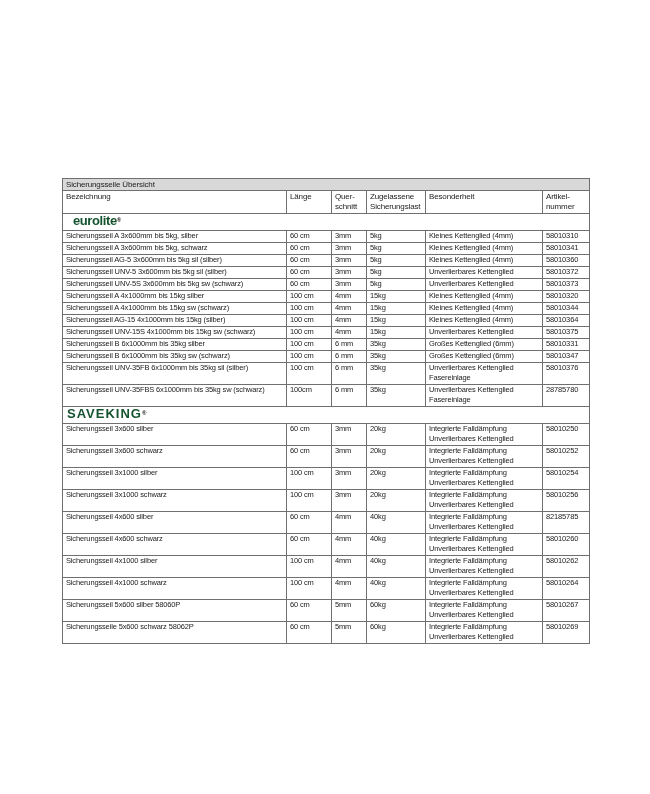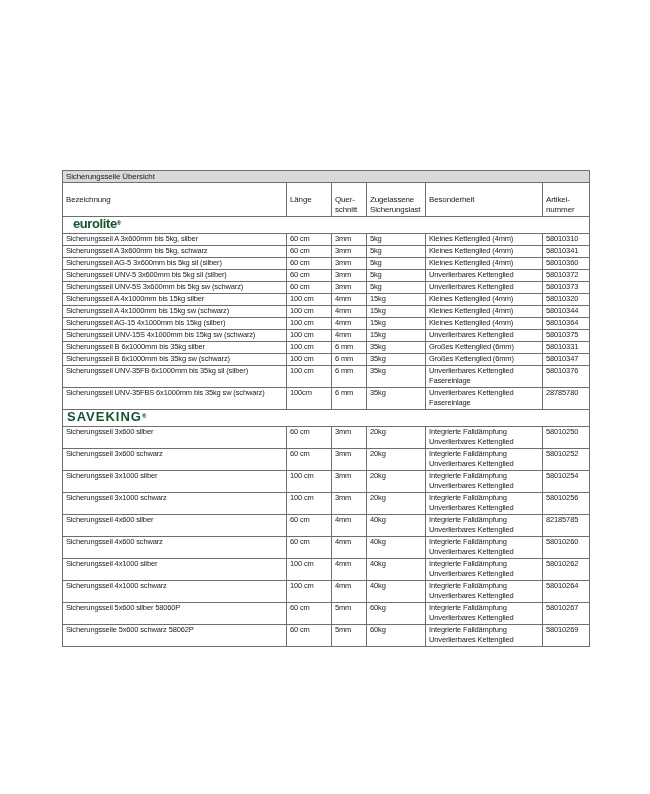--- a/index.html
+++ b/index.html
@@ -11,21 +11,21 @@
     position: relative;
     width: 650px;
     height: 794px;
     background: var(--page-bg, #ffffff);
     font-family: "Liberation Sans", sans-serif;
     overflow: hidden;
   }
   table.doc-table {
     position: absolute;
     left: 62px;
-    top: 170px;
+    top: 178px;
     width: 527px;
     border-collapse: collapse;
     table-layout: fixed;
   }
   col.c1 { width: 224px; }
   col.c2 { width: 45px; }
   col.c3 { width: 35px; }
   col.c4 { width: 59px; }
   col.c5 { width: 117px; }
   col.c6 { width: 47px; }
@@ -45,21 +45,21 @@
     background: var(--title-bg, #d9d9d9);
     font-size: 8px;
     height: 11px;
     line-height: 11px;
     padding: 0 3px;
   }
   tr.header-row td {
     height: 20px;
     font-size: 8px;
     line-height: 10px;
-    padding-top: 12px;
+    padding-top: 1px;
   }
   tr.brand-row td {
     height: 14px;
     vertical-align: middle;
     padding: 1px 3px;
   }
   .brand-text {
     font-weight: bold;
     color: #14532d;
   }

